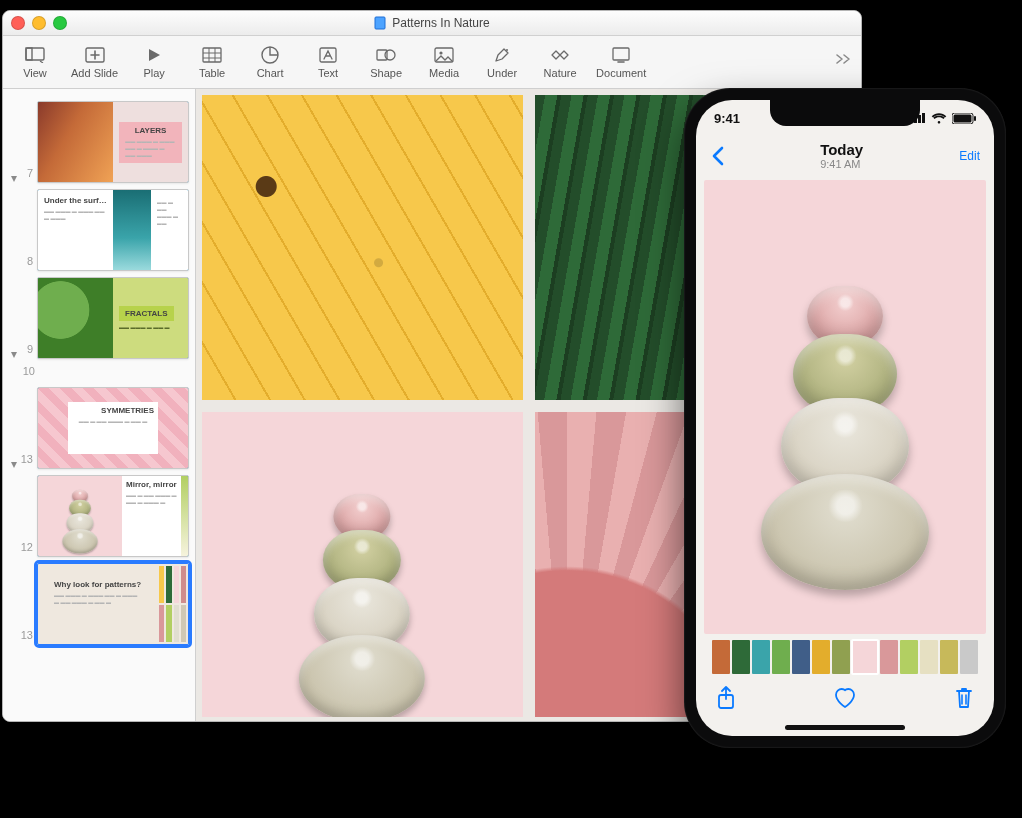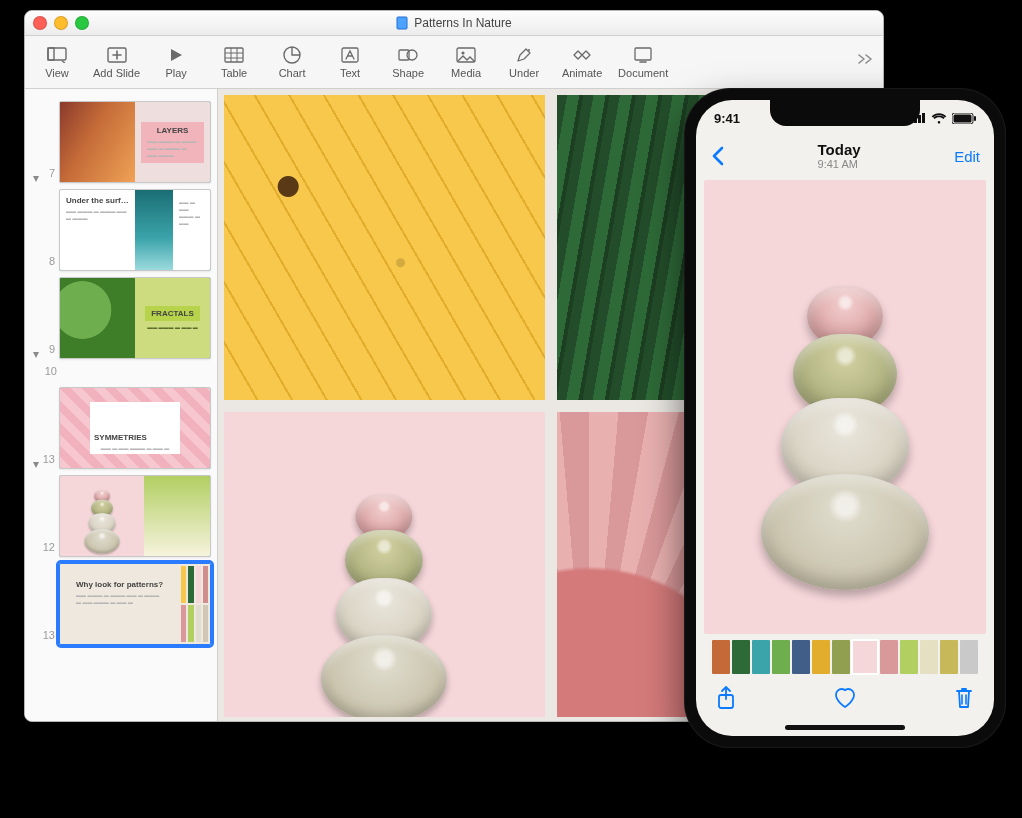--- a/index.html
+++ b/index.html
@@ -1,19 +1,19 @@
 <!DOCTYPE html>
 <html><head>
 <meta charset="utf-8">
 <style>
   html,body{margin:0;padding:0;background:#000;font-family:-apple-system,"Helvetica Neue",Helvetica,Arial,sans-serif;}
   #stage{position:relative;width:1022px;height:818px;}
 
   
-  .mac-window{position:absolute;left:24px;top:10px;width:858px;height:710px;background:#efefef;border:1px solid #b5b5b5;border-radius:8px;box-shadow:0 6px 18px rgba(0,0,0,.35);overflow:hidden;}
+  .mac-window{position:absolute;left:2px;top:10px;width:858px;height:710px;background:#efefef;border:1px solid #b5b5b5;border-radius:8px;box-shadow:0 6px 18px rgba(0,0,0,.35);overflow:hidden;}
   .titlebar{height:24px;display:flex;align-items:center;justify-content:center;position:relative;border-bottom:1px solid #d0d0d0;background:linear-gradient(#fdfdfd,#ececec);}
   .traffic{position:absolute;left:8px;top:5px;display:flex;gap:7px;}
   .traffic span{width:12px;height:12px;border-radius:50%;display:block;border:1px solid rgba(0,0,0,.15);}
   .tl-close{background:#ff5f57;}
   .tl-min{background:#ffbd2e;}
   .tl-max{background:#28c940;}
   .win-title{font-size:12px;color:#444;display:flex;align-items:center;gap:6px;}
   .win-title .doc-icon{display:inline-flex;}
 
   .toolbar{height:52px;display:flex;align-items:center;gap:14px;padding:0 10px;border-bottom:1px solid #cfcfcf;background:#f6f6f6;position:relative;}
@@ -76,21 +76,21 @@
   .iphone{position:absolute;right:16px;top:88px;width:322px;height:660px;background:#0b0b0c;border-radius:46px;padding:12px;box-sizing:border-box;box-shadow:0 20px 40px rgba(0,0,0,.55),inset 0 0 2px rgba(255,255,255,.2);}
   .iphone .screen{background:#f3f1ee;width:100%;height:100%;border-radius:36px;position:relative;overflow:hidden;}
   .notch{position:absolute;top:0;left:50%;transform:translateX(-50%);width:150px;height:26px;background:#0b0b0c;border-radius:0 0 16px 16px;z-index:5;}
   .statusbar{position:absolute;top:0;left:0;right:0;height:36px;display:flex;justify-content:space-between;align-items:center;padding:0 18px;font-size:13px;font-weight:600;color:#111;z-index:4;}
   .statusbar .sright{display:flex;align-items:center;gap:5px;}
   .nav{position:absolute;top:36px;left:0;right:0;height:40px;display:flex;align-items:center;justify-content:space-between;padding:0 14px;z-index:3;}
   .nav .back{color:#0a7aff;}
   .nav .center{text-align:left;line-height:1.1;}
   .nav .center .t1{font-size:15px;font-weight:600;color:#111;}
   .nav .center .t2{font-size:11px;color:#888;}
-  .nav .edit{color:#0a7aff;font-size:15px;}
+  .nav .edit{color:#0a7aff;font-size:12px;}
   .photo{position:absolute;top:80px;left:8px;right:8px;bottom:102px;background:#f5d6d9;border-radius:2px;display:flex;align-items:flex-end;justify-content:center;}
   .photo .urchin-stack{transform:scale(2.0);transform-origin:bottom center;padding-bottom:22px;}
   .filmstrip{position:absolute;left:8px;right:8px;bottom:62px;height:34px;display:flex;gap:2px;justify-content:center;}
   .filmstrip span{width:18px;height:100%;border-radius:1px;}
   .filmstrip .focus{width:26px;outline:2px solid #fff;outline-offset:-1px;}
   .ph-toolbar{position:absolute;left:0;right:0;bottom:18px;height:40px;display:flex;align-items:center;justify-content:space-between;padding:0 20px;color:#0a7aff;}
   .homebar{position:absolute;bottom:6px;left:50%;transform:translateX(-50%);width:120px;height:5px;border-radius:3px;background:#111;}
 
   svg{display:block;}
 </style>
@@ -201,21 +201,21 @@
             </svg>
           </span>
       <span>Under</span>
     </div>
     <div class="tbtn">
       <span class="ic">
             <svg width="22" height="14" viewBox="0 0 22 14">
               <path d="M3 7l4-4 4 4-4 4zM11 7l4-4 4 4-4 4z" fill="none" stroke="#6a6a6a" stroke-width="1.3" stroke-linejoin="round"></path>
             </svg>
           </span>
-      <span>Animate</span>
+      <span>Nature</span>
     </div>
     <div class="tbtn">
       <span class="ic">
             <svg width="20" height="16" viewBox="0 0 20 16">
               <rect x="2" y="1" width="16" height="12" rx="1" fill="none" stroke="#6a6a6a" stroke-width="1.3"></rect>
               <path d="M7 15h6" stroke="#6a6a6a" stroke-width="1.6" stroke-linecap="round"></path>
             </svg>
           </span>
       <span>Document</span>
     </div>
@@ -268,21 +268,21 @@
 
         <div class="slide-row">
           <span class="disclosure">
                 <svg width="8" height="8" viewBox="0 0 8 8">
                   <path d="M1 1l6 3-6 3z" fill="#8a8a8a" transform="rotate(90 4 4)"></path>
                 </svg>
               </span>
           <span class="slide-num">9</span>
           <div class="thumb">
             <div class="half left th-fern"></div>
-            <div class="half right" style="background:#cddc7e;display:flex;flex-direction:column;align-items:center;justify-content:center;">
+            <div class="half right" style="background:#cddc7e;display:flex;flex-direction:column;align-items:flex-start;justify-content:center;">
               <div style="background:#b7d24b;padding:3px 6px;">
                 <div class="ttl" style="text-align:center;">FRACTALS</div>
               </div>
               <div class="blur" style="color:#5a6b2a;">▬▬ ▬▬▬ ▬ ▬▬ ▬</div>
             </div>
           </div>
         </div>
 
         <div class="slide-row">
           <span class="disclosure"></span>
@@ -292,38 +292,42 @@
         <div class="slide-row">
           <span class="disclosure">
                 <svg width="8" height="8" viewBox="0 0 8 8">
                   <path d="M1 1l6 3-6 3z" fill="#8a8a8a" transform="rotate(90 4 4)"></path>
                 </svg>
               </span>
           <span class="slide-num">13</span>
           <div class="thumb">
             <div style="position:absolute;inset:0;" class="th-pinkpattern"></div>
             <div style="position:absolute;left:20%;right:20%;top:18%;bottom:18%;background:#fff;padding:4px;">
-              <div class="ttl" style="text-align:left;margin-top:27px;">SYMMETRIES</div>
+              <div class="ttl" style="text-align:right;">SYMMETRIES</div>
               <div class="blur" style="text-align:center;">▬▬ ▬ ▬▬ ▬▬▬ ▬ ▬▬ ▬</div>
             </div>
           </div>
         </div>
 
         <div class="slide-row">
           <span class="disclosure"></span>
           <span class="slide-num">12</span>
           <div class="thumb">
             <div style="position:absolute;inset:0;display:flex;">
               <div style="flex:0 0 33%;background:#f5d6d9;display:flex;align-items:flex-end;justify-content:center;">
                 <div class="urchin-stack" style="transform:scale(.42);transform-origin:bottom center;">
                   <div class="urchin u1"></div>
                       <div class="urchin u2"></div>
                       <div class="urchin u3"></div>
                       <div class="urchin u4"></div>
                 </div>
+              </div>
+              <div style="flex:0 0 33%;background:#fff;padding:4px;box-sizing:border-box;">
+                <div class="ttl">Mirror, mirror</div>
+                <div class="blur">▬▬ ▬ ▬▬ ▬▬▬ ▬ ▬▬ ▬ ▬▬▬ ▬</div>
               </div>
               <div class="th-leaf" style="flex:1;"></div>
             </div>
           </div>
         </div>
 
         <div class="slide-row sel">
           <span class="disclosure"></span>
           <span class="slide-num">13</span>
           <div class="thumb">

